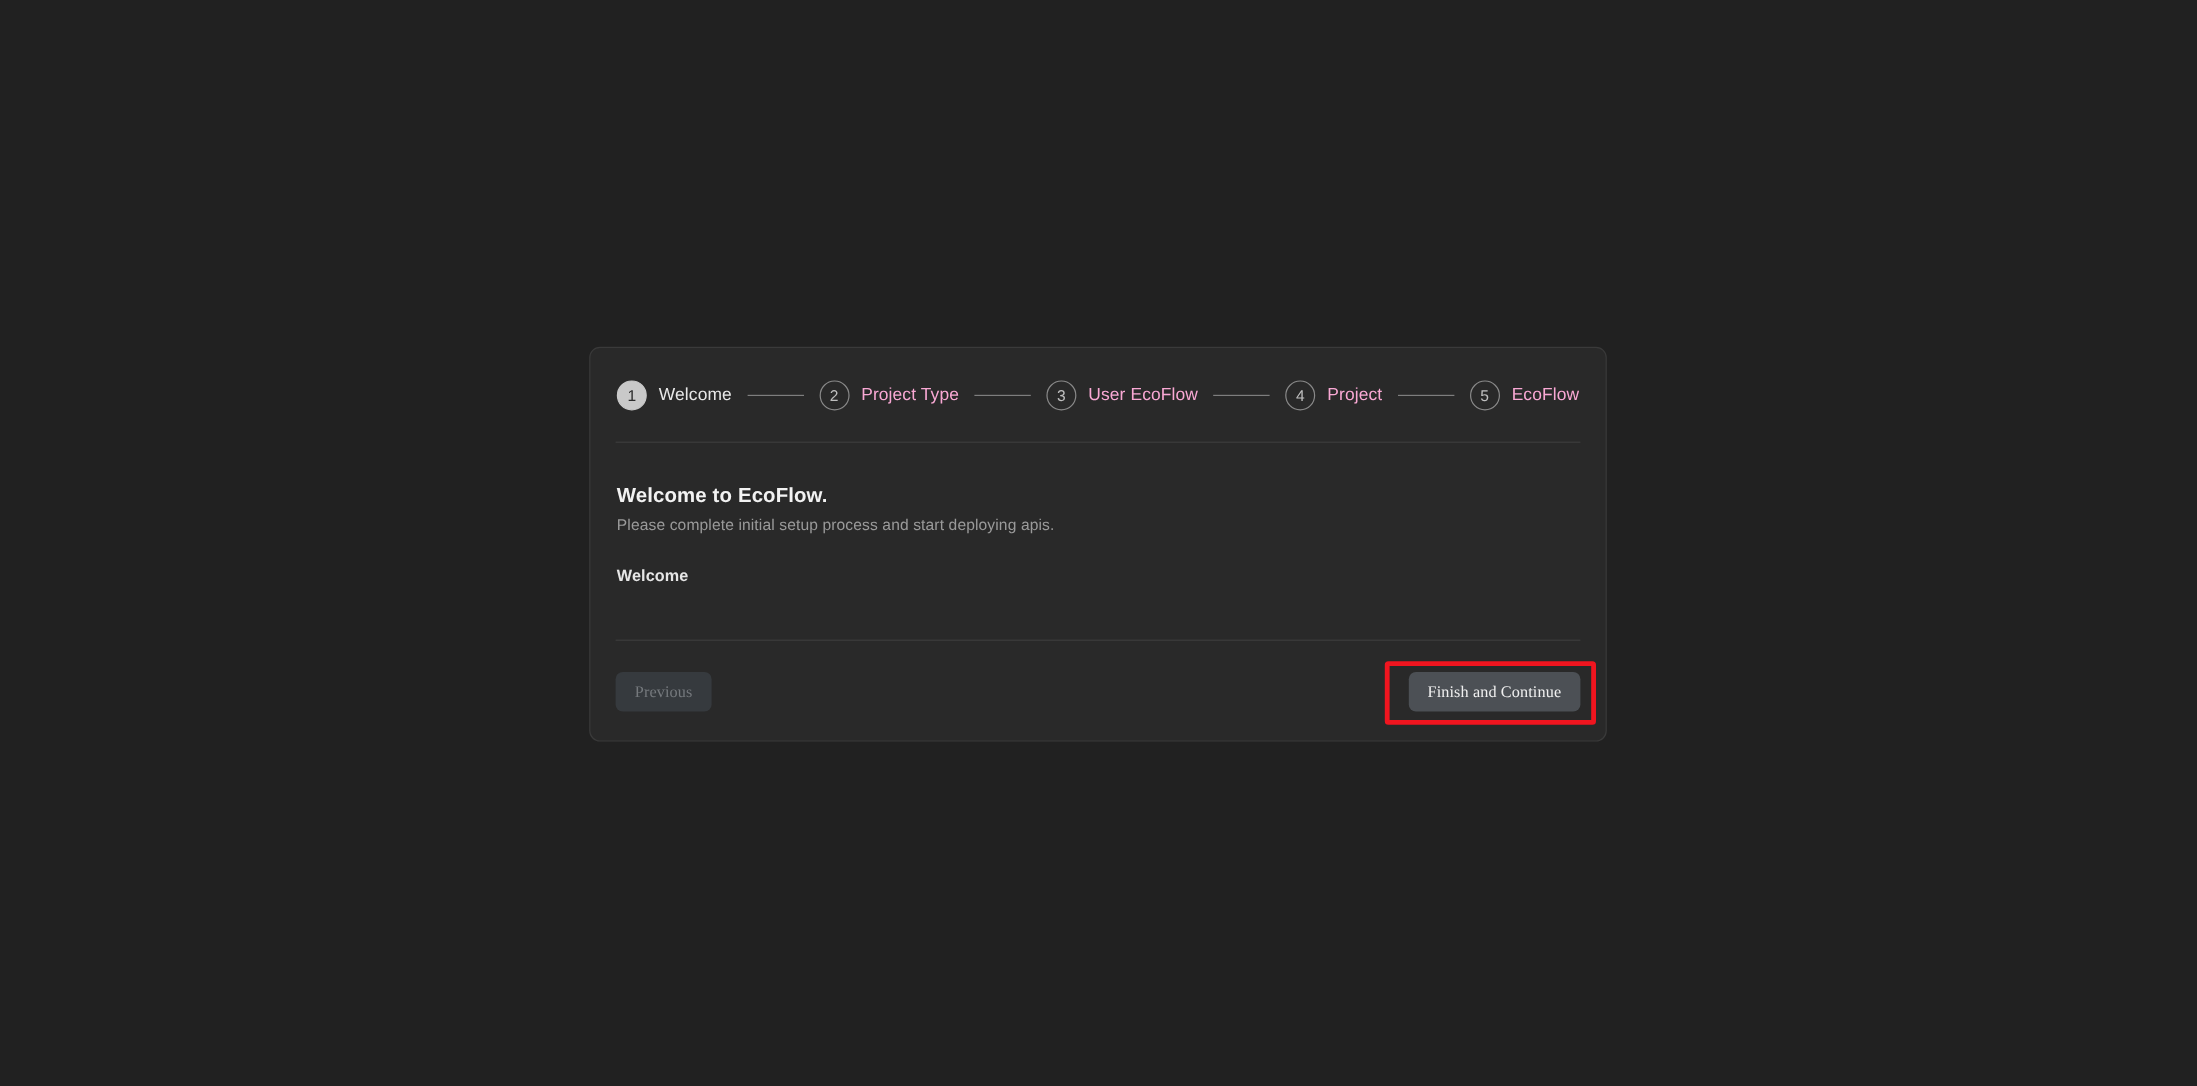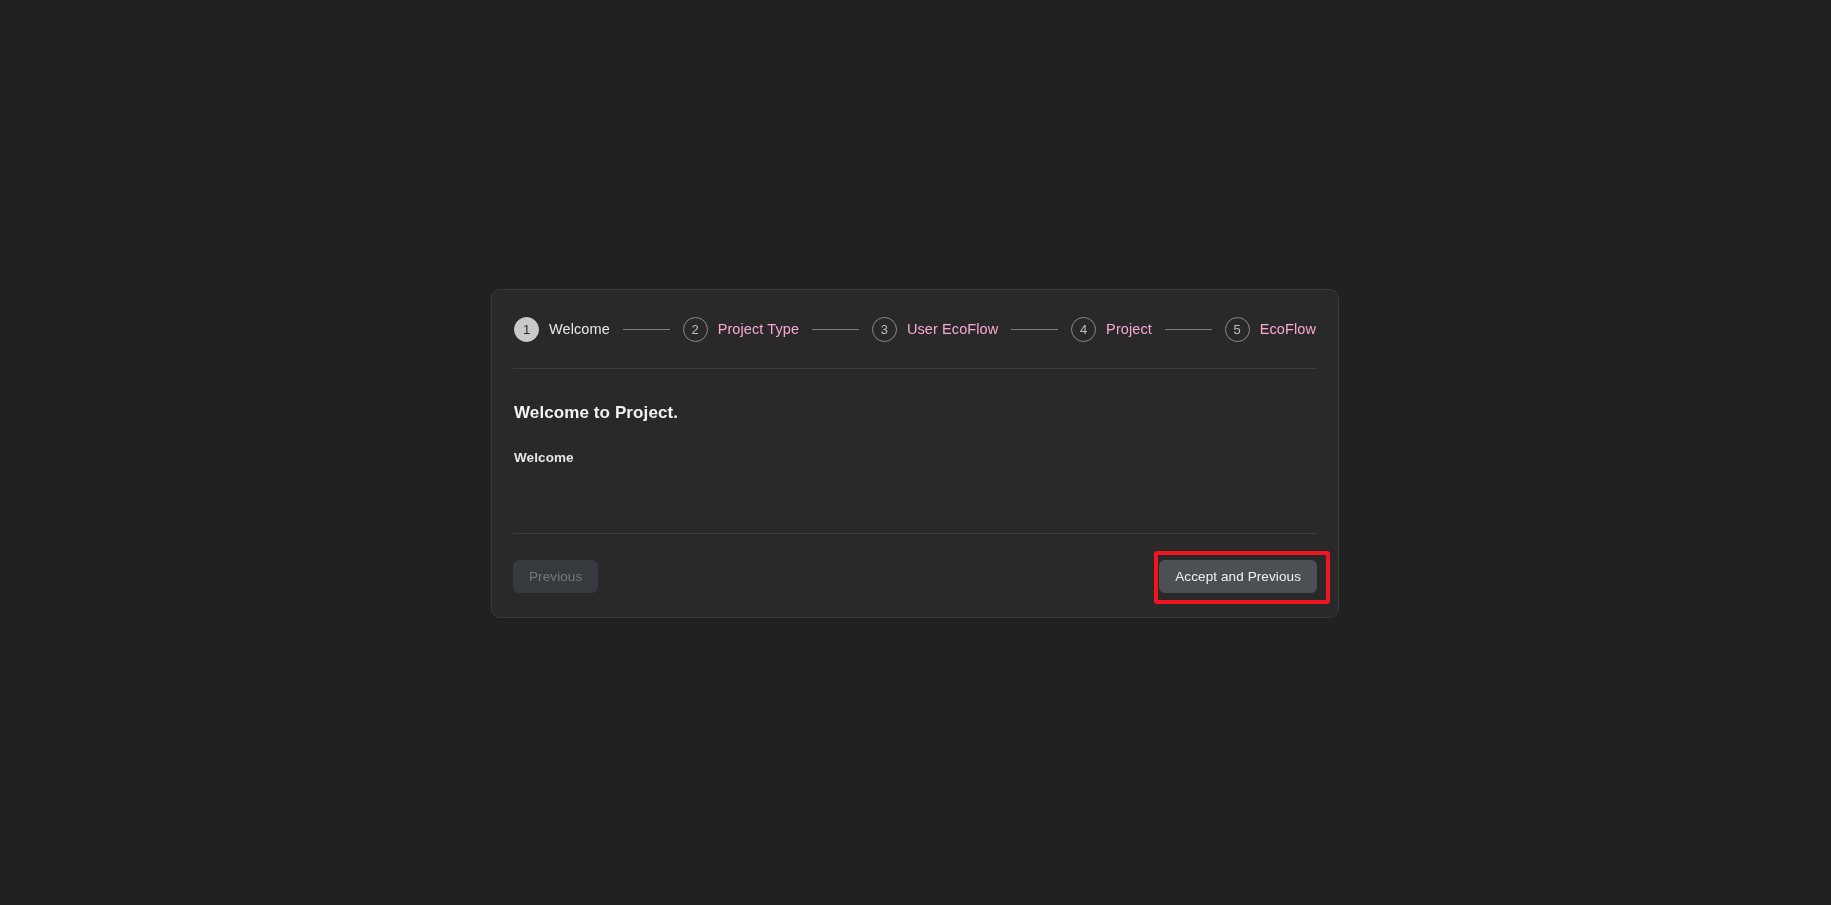--- a/index.html
+++ b/index.html
@@ -127,21 +127,21 @@
     position: relative;
     height: 85px;
     padding: 0 21px;
     display: flex;
     align-items: center;
     justify-content: space-between;
     box-sizing: border-box;
   }
 
   .btn {
-    font-family: Liberation Sans, sans-serif;
+    font-family: Liberation Serif, serif;
     font-size: 13.5px;
     border: none;
     border-radius: 6px;
     padding: 0 16px;
     height: 33px;
     cursor: pointer;
     letter-spacing: 0.1px;
   }
   .btn-previous {
     background: #363a3e;
@@ -209,30 +209,31 @@
       <div class="step">
         <div class="step-circle inactive">5</div>
         <div class="step-label">EcoFlow</div>
       </div>
 
     </div>
 
     <div class="divider"></div>
 
     <div class="card-body">
-      <div class="body-title">Welcome to Project.</div>
+      <div class="body-title">Welcome to EcoFlow.</div>
+      <div class="body-subtitle">Please complete initial setup process and start deploying apis.</div>
       <div class="body-section-label">Welcome</div>
     </div>
 
     <div class="divider"></div>
 
     <div class="card-footer">
       <button class="btn btn-previous">Previous</button>
       <div class="primary-wrap">
-        <button class="btn btn-primary">Accept and Previous</button>
+        <button class="btn btn-primary">Finish and Continue</button>
       </div>
     </div>
 
   </div>
 
   <div class="highlight-box"></div>
 
 </div>
 
 </body></html>

